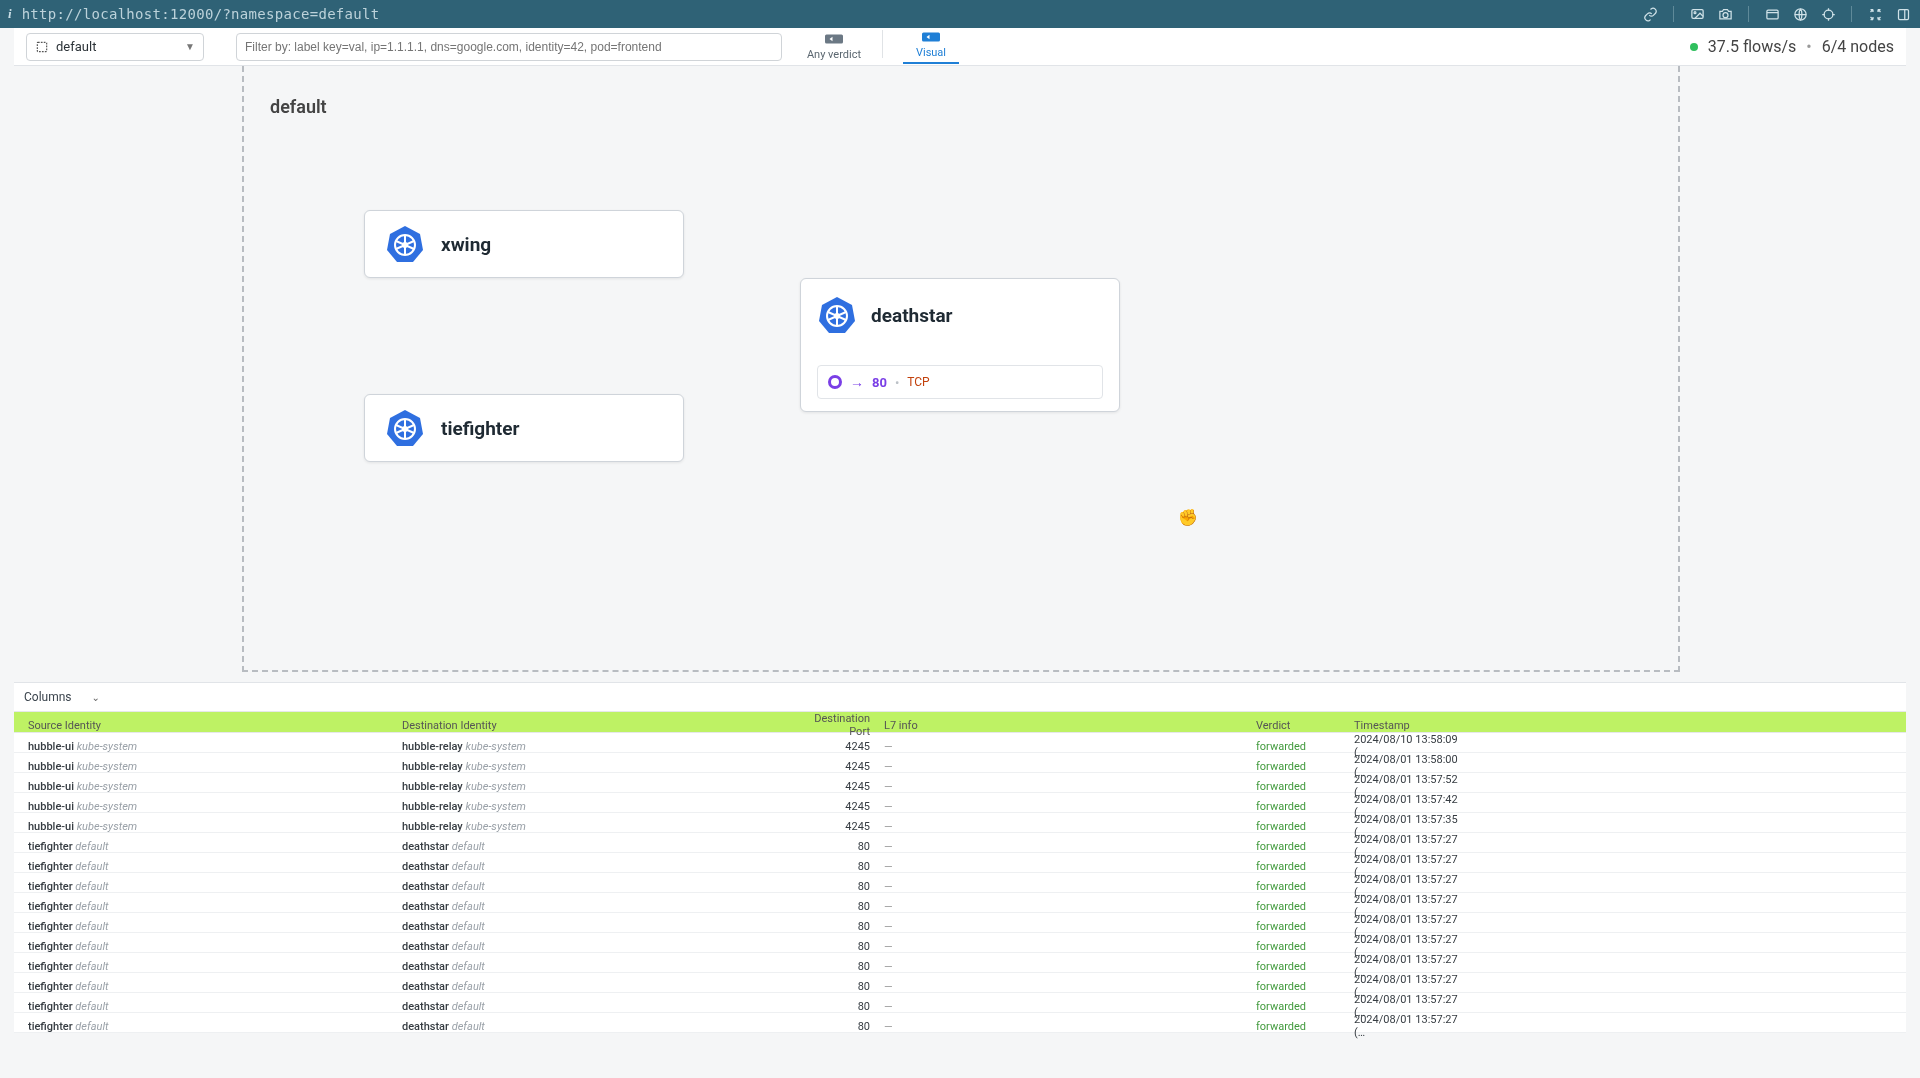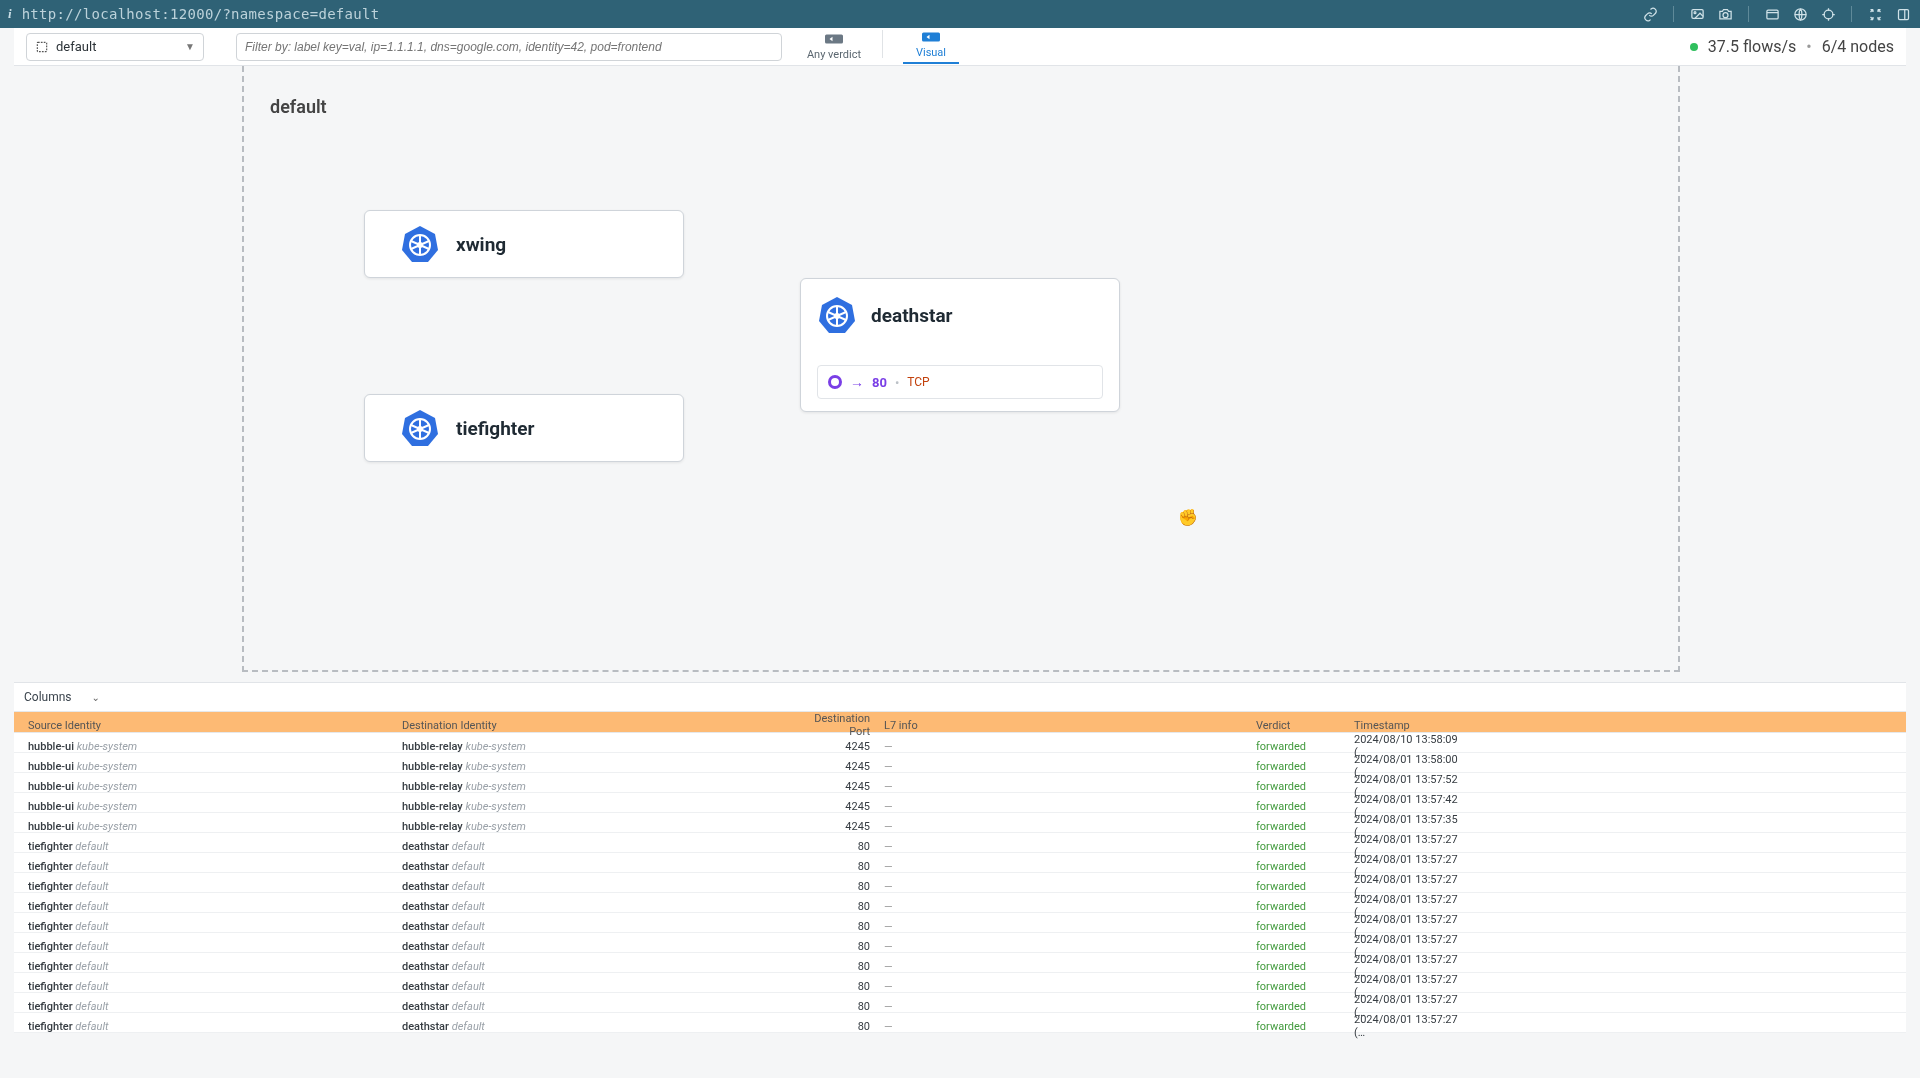--- a/index.html
+++ b/index.html
@@ -54,21 +54,20 @@
 .ns-select .chev { margin-left: auto; color:#777; font-size:10px; }
 .ns-icon { display:flex; }
 .filter-input-wrap { flex: 0 0 546px; margin-left: 20px; }
 .filter-input {
   width: 100%; height: 28px;
   border: 1px solid #d0d4d8;
   border-radius: 4px;
   padding: 0 8px;
   font-size: 12px;
   color: #333;
-  font-style: italic;
 }
 .verdict-tabs { display:flex; gap: 20px; margin-left: 12px; }
 .verdict-tab {
   display:flex; flex-direction:column; align-items:center; justify-content:center;
   font-size: 11px; color:#5b6770; cursor:pointer; min-width:56px;
 }
 .verdict-tab.active { color:#1f7fd6; }
 .verdict-tab.active::after {
   content:""; display:block; width:100%; height:2px; background:#1f7fd6; margin-top:3px;
 }
@@ -99,21 +98,21 @@
 }
 .svg-edges { position:absolute; inset:0; pointer-events:none; }
 
 .svc-card {
   position:absolute;
   background:#fff;
   border:1px solid #cfd4da;
   border-radius:6px;
   box-shadow: 0 1px 3px rgba(0,0,0,0.08);
   display:flex; align-items:center;
-  padding: 16px 35px;
+  padding: 16px 20px;
   gap: 16px;
 }
 .svc-card.simple { width:320px; height:68px; }
 .svc-card.big { width:320px; flex-direction:column; align-items:stretch; padding:16px 16px 12px; }
 .svc-head { display:flex; align-items:center; gap:14px; }
 .svc-name { font-size:19px; font-weight:700; color:#1f2a33; }
 .port-row {
   margin-top:14px;
   border:1px solid #e1e4e8;
   border-radius:4px;
@@ -152,21 +151,21 @@
 }
 .columns-btn .chev { font-size:10px; color:#666; }
 .flows-header, .flows-row {
   display:grid;
   grid-template-columns: 374px 392px 90px 372px 98px 116px;
   font-size:11px;
   align-items:center;
   padding: 0 6px 0 14px;
 }
 .flows-header {
-  background:#fdba74;
+  background:#bef264;
   color:#555;
   height:22px;
   border-top:1px solid #e6e8ea;
   border-bottom:1px solid #e6e8ea;
 }
 .flows-row {
   height:20px;
   border-bottom:1px solid #eef0f2;
   color:#363c42;
 }

